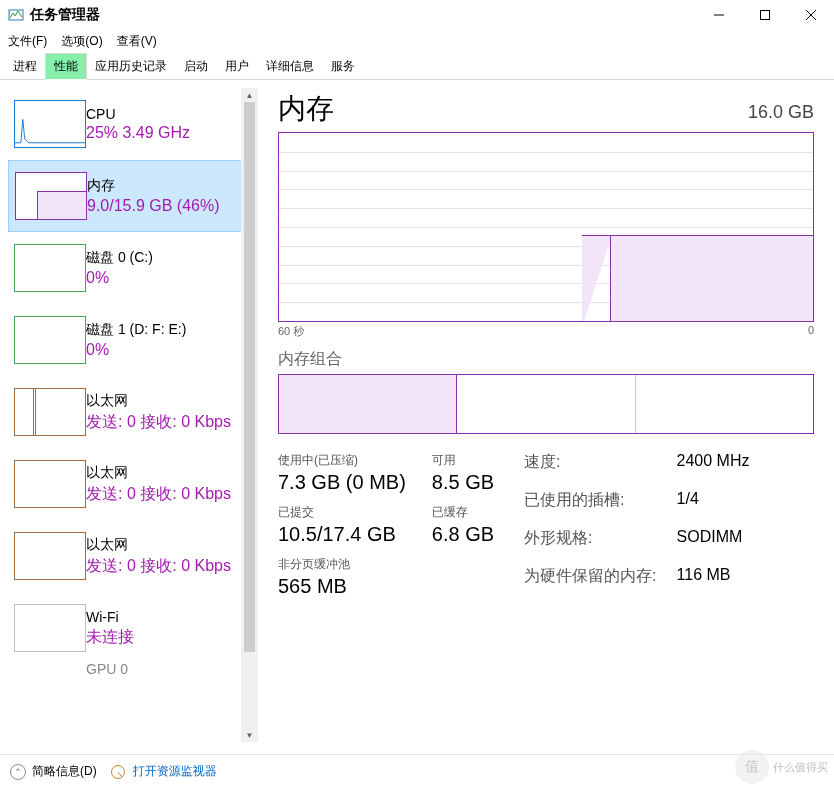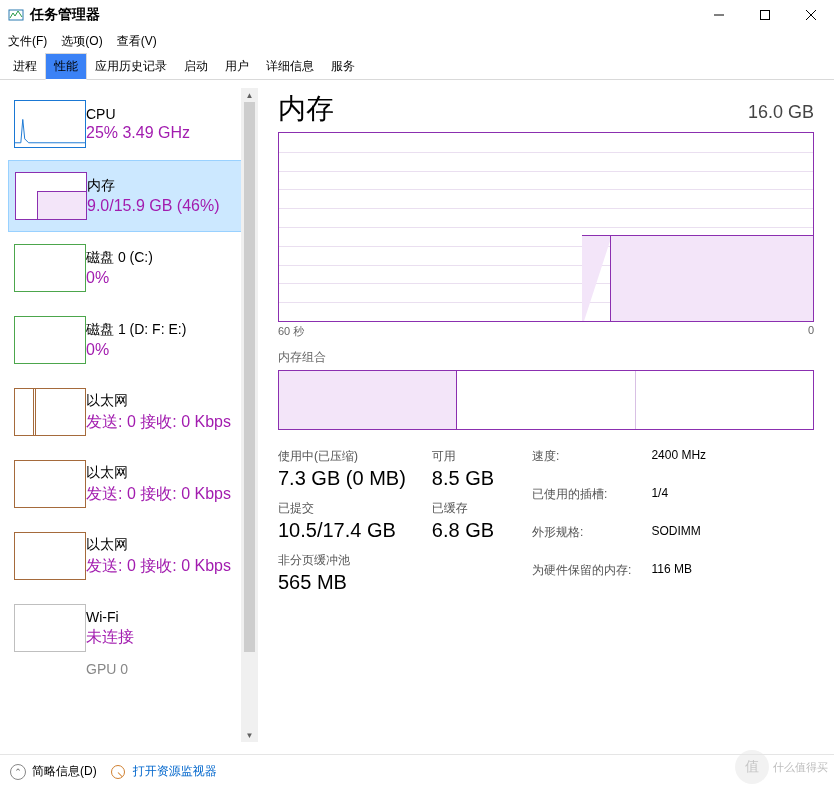--- a/index.html
+++ b/index.html
@@ -39,21 +39,21 @@
     .tabs {
       display: flex; border-bottom: 1px solid #d9d9d9; margin-top: 4px;
       padding-left: 4px; font-size: 12px; height: 24px; align-items: flex-end;
     }
     .tab {
       padding: 4px 8px; border: 1px solid transparent; position: relative; top: 1px;
       background: #f0f0f0; border: 1px solid #d9d9d9; margin-right: -1px;
       background: transparent; border: 1px solid transparent;
     }
     .tab.active {
-      background: #3b82f6; border: 1px solid #d9d9d9; border-bottom: 1px solid #fff;
+      background: #86efac; border: 1px solid #d9d9d9; border-bottom: 1px solid #fff;
     }
     .tab:not(.active) { color: #000; }
     
     .main {
       display: flex; height: 670px; position: relative;
     }
     
     .sidebar {
       width: 258px; border-right: 0; padding: 8px 0 8px 8px;
       overflow: hidden; position: relative;
@@ -134,38 +134,38 @@
     }
     .mem-fill-slope::before {
       content: ""; position: absolute; inset: 0;
       background: #f3e5f9; border-top: 1px solid #8b2fb0;
       transform: skewX(-18deg); transform-origin: top right;
     }
     .chart-xaxis {
       display: flex; justify-content: space-between; font-size: 11px; color: #666;
       margin-top: 2px;
     }
-    .slot-label { font-size: 12px; color: #666; margin-top: 10px; }
+    .slot-label { font-size: 16px; color: #666; margin-top: 10px; }
     .slot-chart {
       height: 60px; border: 1px solid #8b2fb0; margin-top: 4px;
       display: flex;
     }
     .slot-chart .slot {
       flex: 1; border-right: 1px solid #d8c0e4;
     }
     .slot-chart .slot:last-child { border-right: none; }
     .slot-chart .slot.used { background: #f3e5f9; border-right-color: #8b2fb0;}
     
     .stats {
-      display: flex; margin-top: 18px; gap: 38px;
+      display: flex; margin-top: 18px; gap: 30px;
     }
     .stats-left { display: grid; grid-template-columns: auto auto; column-gap: 26px; row-gap: 10px; }
     .stat-label { font-size: 12px; color: #555; }
     .stat-value { font-size: 20px; color: #000; margin-top: 2px; }
-    .stats-right { font-size: 12px; display: grid; grid-template-columns: auto auto; column-gap: 20px; row-gap: 6px; }
+    .stats-right { font-size: 16px; display: grid; grid-template-columns: auto auto; column-gap: 20px; row-gap: 6px; }
     .stats-right .k { color: #555; }
     .stats-right .v { color: #000; }
     
     .footer {
       position: absolute; left: 0; right: 0; bottom: 0; height: 34px;
       border-top: 1px solid #e5e5e5;
       display: flex; align-items: center; padding: 0 10px; gap: 14px;
       font-size: 12px; background: #fff;
     }
     .footer .circ {

